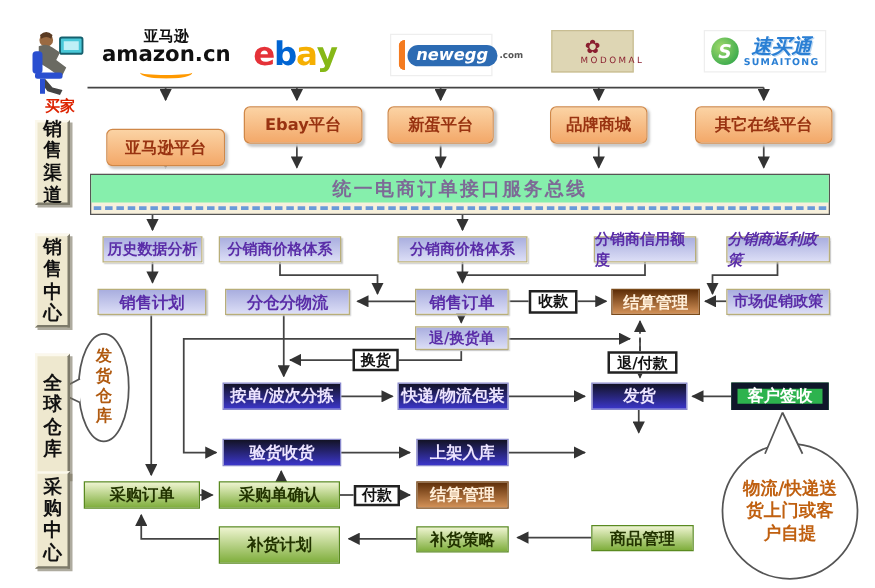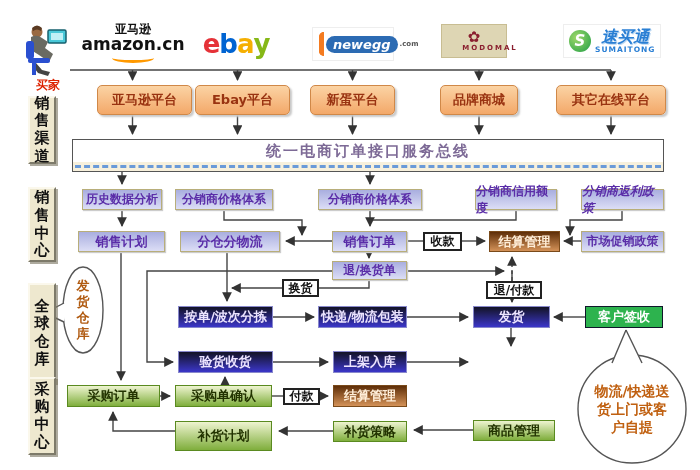--- a/index.html
+++ b/index.html
@@ -11,24 +11,24 @@
   .box-platform{background:linear-gradient(180deg,#fbd3a4,#f3a869);border:1px solid #d08848;border-radius:5px;
     color:#993311;font-weight:bold;font-size:13px;box-shadow:2px 2px 2px #c9c9c9;}
   .box-lav{background:linear-gradient(180deg,#a9aedf,#dcdef6);border:1px solid #b8ae7a;
     color:#5a2da8;font-weight:bold;font-size:12px;box-shadow:1px 1px 1px #ccc;}
   .box-dark{background:linear-gradient(180deg,#131325,#3b36c9);border:1px solid #8888cc;
     color:#ece4ff;font-weight:bold;font-size:13px;}
   .box-copper{background:linear-gradient(180deg,#5e2e08,#d49258);border:1px solid #7a4a1a;
     color:#ffeed8;font-weight:bold;font-size:13px;}
   .box-green{background:linear-gradient(180deg,#eef4d0,#7fae3c);border:1px solid #5a8a20;
     color:#223300;font-weight:bold;font-size:13px;}
-  .box-flatgreen{background:#2db34e;border:1px solid #0f172a;color:#fff;font-weight:bold;font-size:13px;}
+  .box-flatgreen{background:#2db34e;border:5px solid #0f172a;color:#fff;font-weight:bold;font-size:13px;}
   .box-white{background:#fff;border:2px solid #222;color:#111;font-weight:bold;font-size:12px;}
   .bus-wrap{background:#f7f0dc;border:1px solid #555;display:flex;flex-direction:column;}
-  .bus-bar{height:22px;background:#ffffff;display:flex;align-items:center;justify-content:center;
+  .bus-bar{height:22px;background:#86efac;display:flex;align-items:center;justify-content:center;
     color:#7d6a96;font-weight:bold;font-size:15px;letter-spacing:2px;}
   .bus-dash{height:0;border-top:3px dashed #6a9ad8;margin:3px 2px 0 2px;}
   .side-label{background:#eee8cf;border:2px solid;border-color:#fbf8ec #7d7a6a #7d7a6a #fbf8ec;
     box-shadow:2px 2px 0 rgba(120,115,95,.6);display:flex;align-items:center;justify-content:center;}
   .side-label span{display:block;width:16px;font-size:15px;font-weight:bold;color:#111;
     word-break:break-all;line-height:1.18;text-align:center;}
   .bubble-text-v{width:15px;font-size:13px;font-weight:bold;color:#b05a10;word-break:break-all;
     line-height:1.25;text-align:center;}
   .bubble-text-c{width:80px;font-size:14px;font-weight:bold;color:#c06010;word-break:break-all;
     line-height:1.3;text-align:center;}
@@ -43,21 +43,21 @@
   .ebay-e{color:#e53238}.ebay-b{color:#0064d2}.ebay-a{color:#f5af02}.ebay-y{color:#86b817}
   .newegg-wrap{background:#fff;border:1px solid #eee;padding:3px 6px;display:flex;align-items:center;gap:2px;}
   .newegg-c{width:16px;height:24px;border:5px solid #f47b20;border-right:none;
     border-radius:14px 0 0 14px;box-sizing:border-box;}
   .newegg-pill{background:#2c6bb3;color:#fff;font-style:italic;font-weight:bold;font-size:13px;
     border-radius:10px;padding:2px 7px;line-height:1;}
   .newegg-tld{font-size:7px;color:#555;font-weight:bold;}
   .modomal-wrap{background:#ded6b4;border:1px solid #c8bd92;width:66px;height:34px;
     display:flex;flex-direction:column;align-items:center;justify-content:center;line-height:1;}
   .modomal-glyph{color:#8a1f2f;font-size:15px;line-height:1;}
-  .modomal-name{color:#8a1f2f;font-size:7px;font-weight:bold;letter-spacing:2px;padding-left:32px;}
+  .modomal-name{color:#8a1f2f;font-size:7px;font-weight:normal;letter-spacing:2px;padding-left:32px;}
   .sumaitong-wrap{background:#fff;border:1px solid #eee;display:flex;align-items:center;gap:4px;padding:2px 5px;}
   .sumaitong-s{width:22px;height:22px;border-radius:50%;background:radial-gradient(circle at 35% 35%,#9fd86a,#1f9e45);
     color:#fff;font-weight:bold;font-style:italic;font-size:15px;display:flex;align-items:center;justify-content:center;}
   .sumaitong-cjk{color:#2a7fd4;font-weight:bold;font-size:16px;font-style:italic;line-height:1;
     text-shadow:1px 1px 0 #bcd8f2;}
   .sumaitong-latin{color:#2a7fd4;font-size:7.5px;font-weight:bold;letter-spacing:1px;line-height:1;}
 </style>
 </head>
 <body>
 
@@ -173,21 +173,21 @@
     <span class="modomal-name">MODOMAL</span>
   </div>
   <div class="abs sumaitong-wrap" style="left:563px;top:24px;height:34px;">
     <span class="sumaitong-s">S</span>
     <span style="display:flex;flex-direction:column;align-items:center;gap:1px;">
       <span class="sumaitong-cjk">速买通</span>
       <span class="sumaitong-latin">SUMAITONG</span>
     </span>
   </div>
 
-  <div class="abs flex box-platform" style="left:85px;top:85px;width:95px;height:30px;margin-left:12px;">亚马逊平台</div>
+  <div class="abs flex box-platform" style="left:85px;top:103px;width:95px;height:30px;">亚马逊平台</div>
   <div class="abs flex box-platform" style="left:195px;top:85px;width:95px;height:30px;">Ebay平台</div>
   <div class="abs flex box-platform" style="left:310px;top:85px;width:85px;height:30px;">新蛋平台</div>
   <div class="abs flex box-platform" style="left:440px;top:85px;width:78px;height:30px;">品牌商城</div>
   <div class="abs flex box-platform" style="left:556px;top:85px;width:110px;height:30px;">其它在线平台</div>
 
   <div class="abs bus-wrap" style="left:72px;top:139px;width:592px;height:33px;">
     <div class="bus-bar">统一电商订单接口服务总线</div>
     <div class="bus-dash"></div>
   </div>
 

